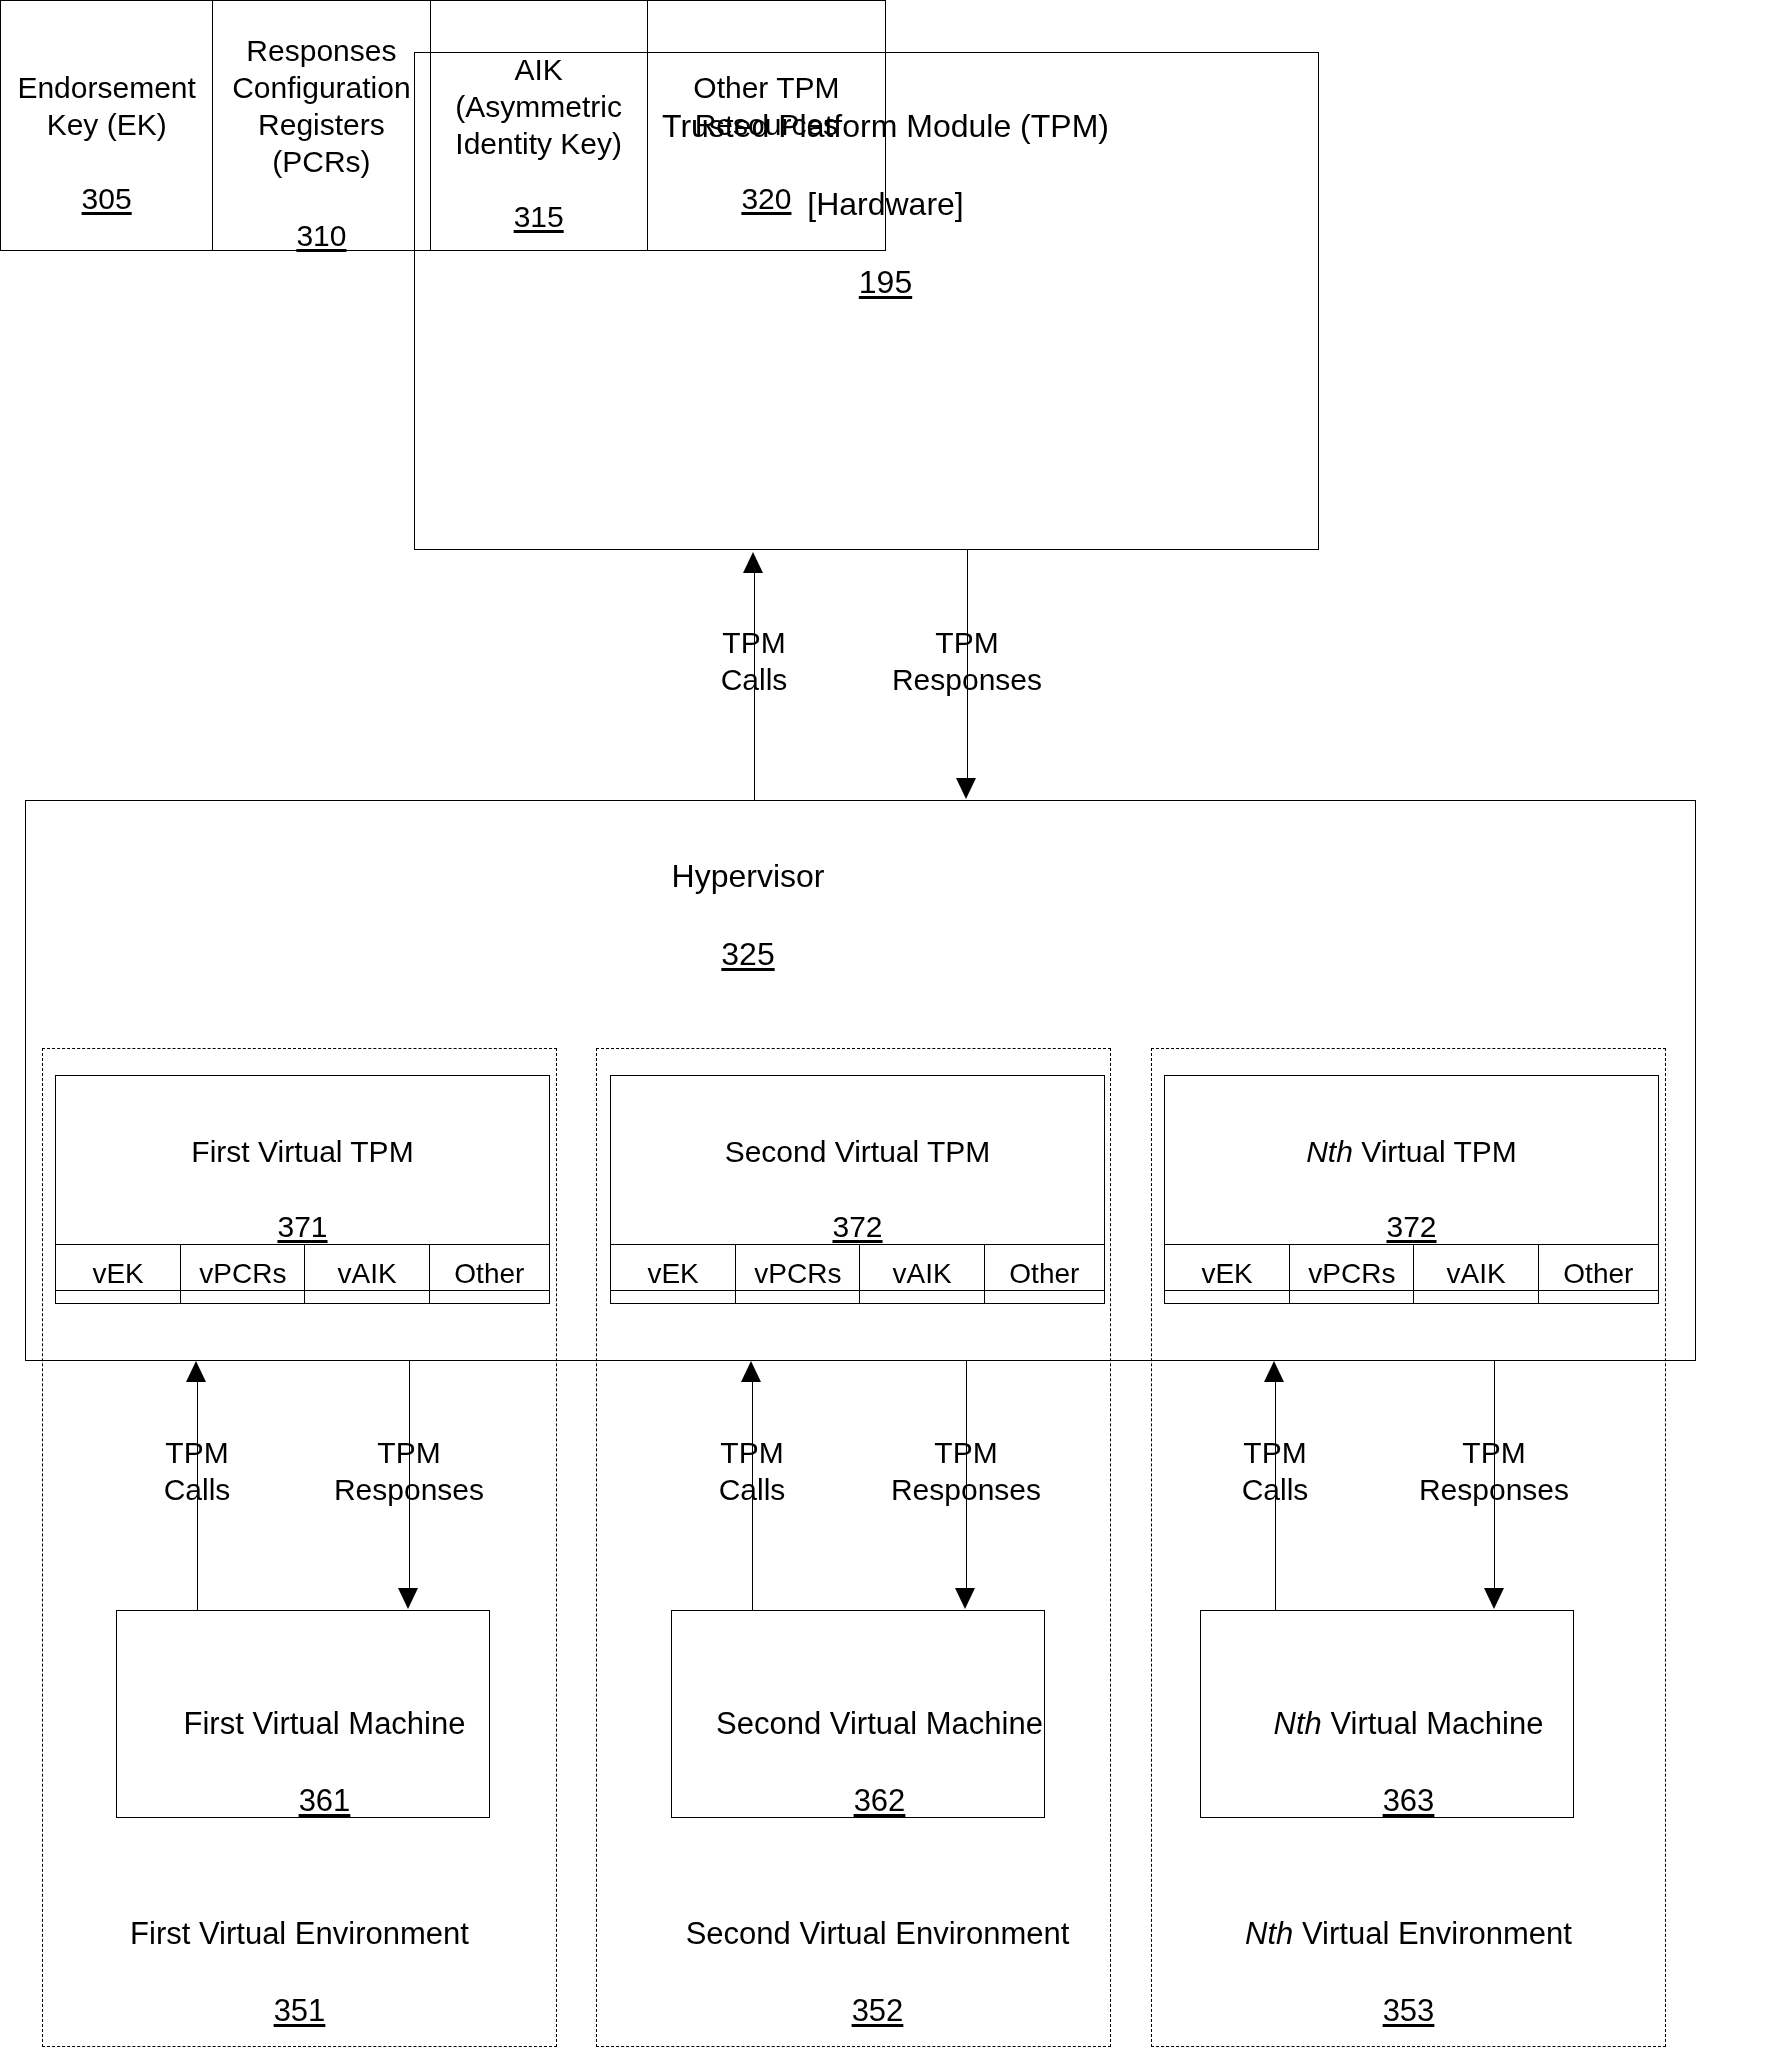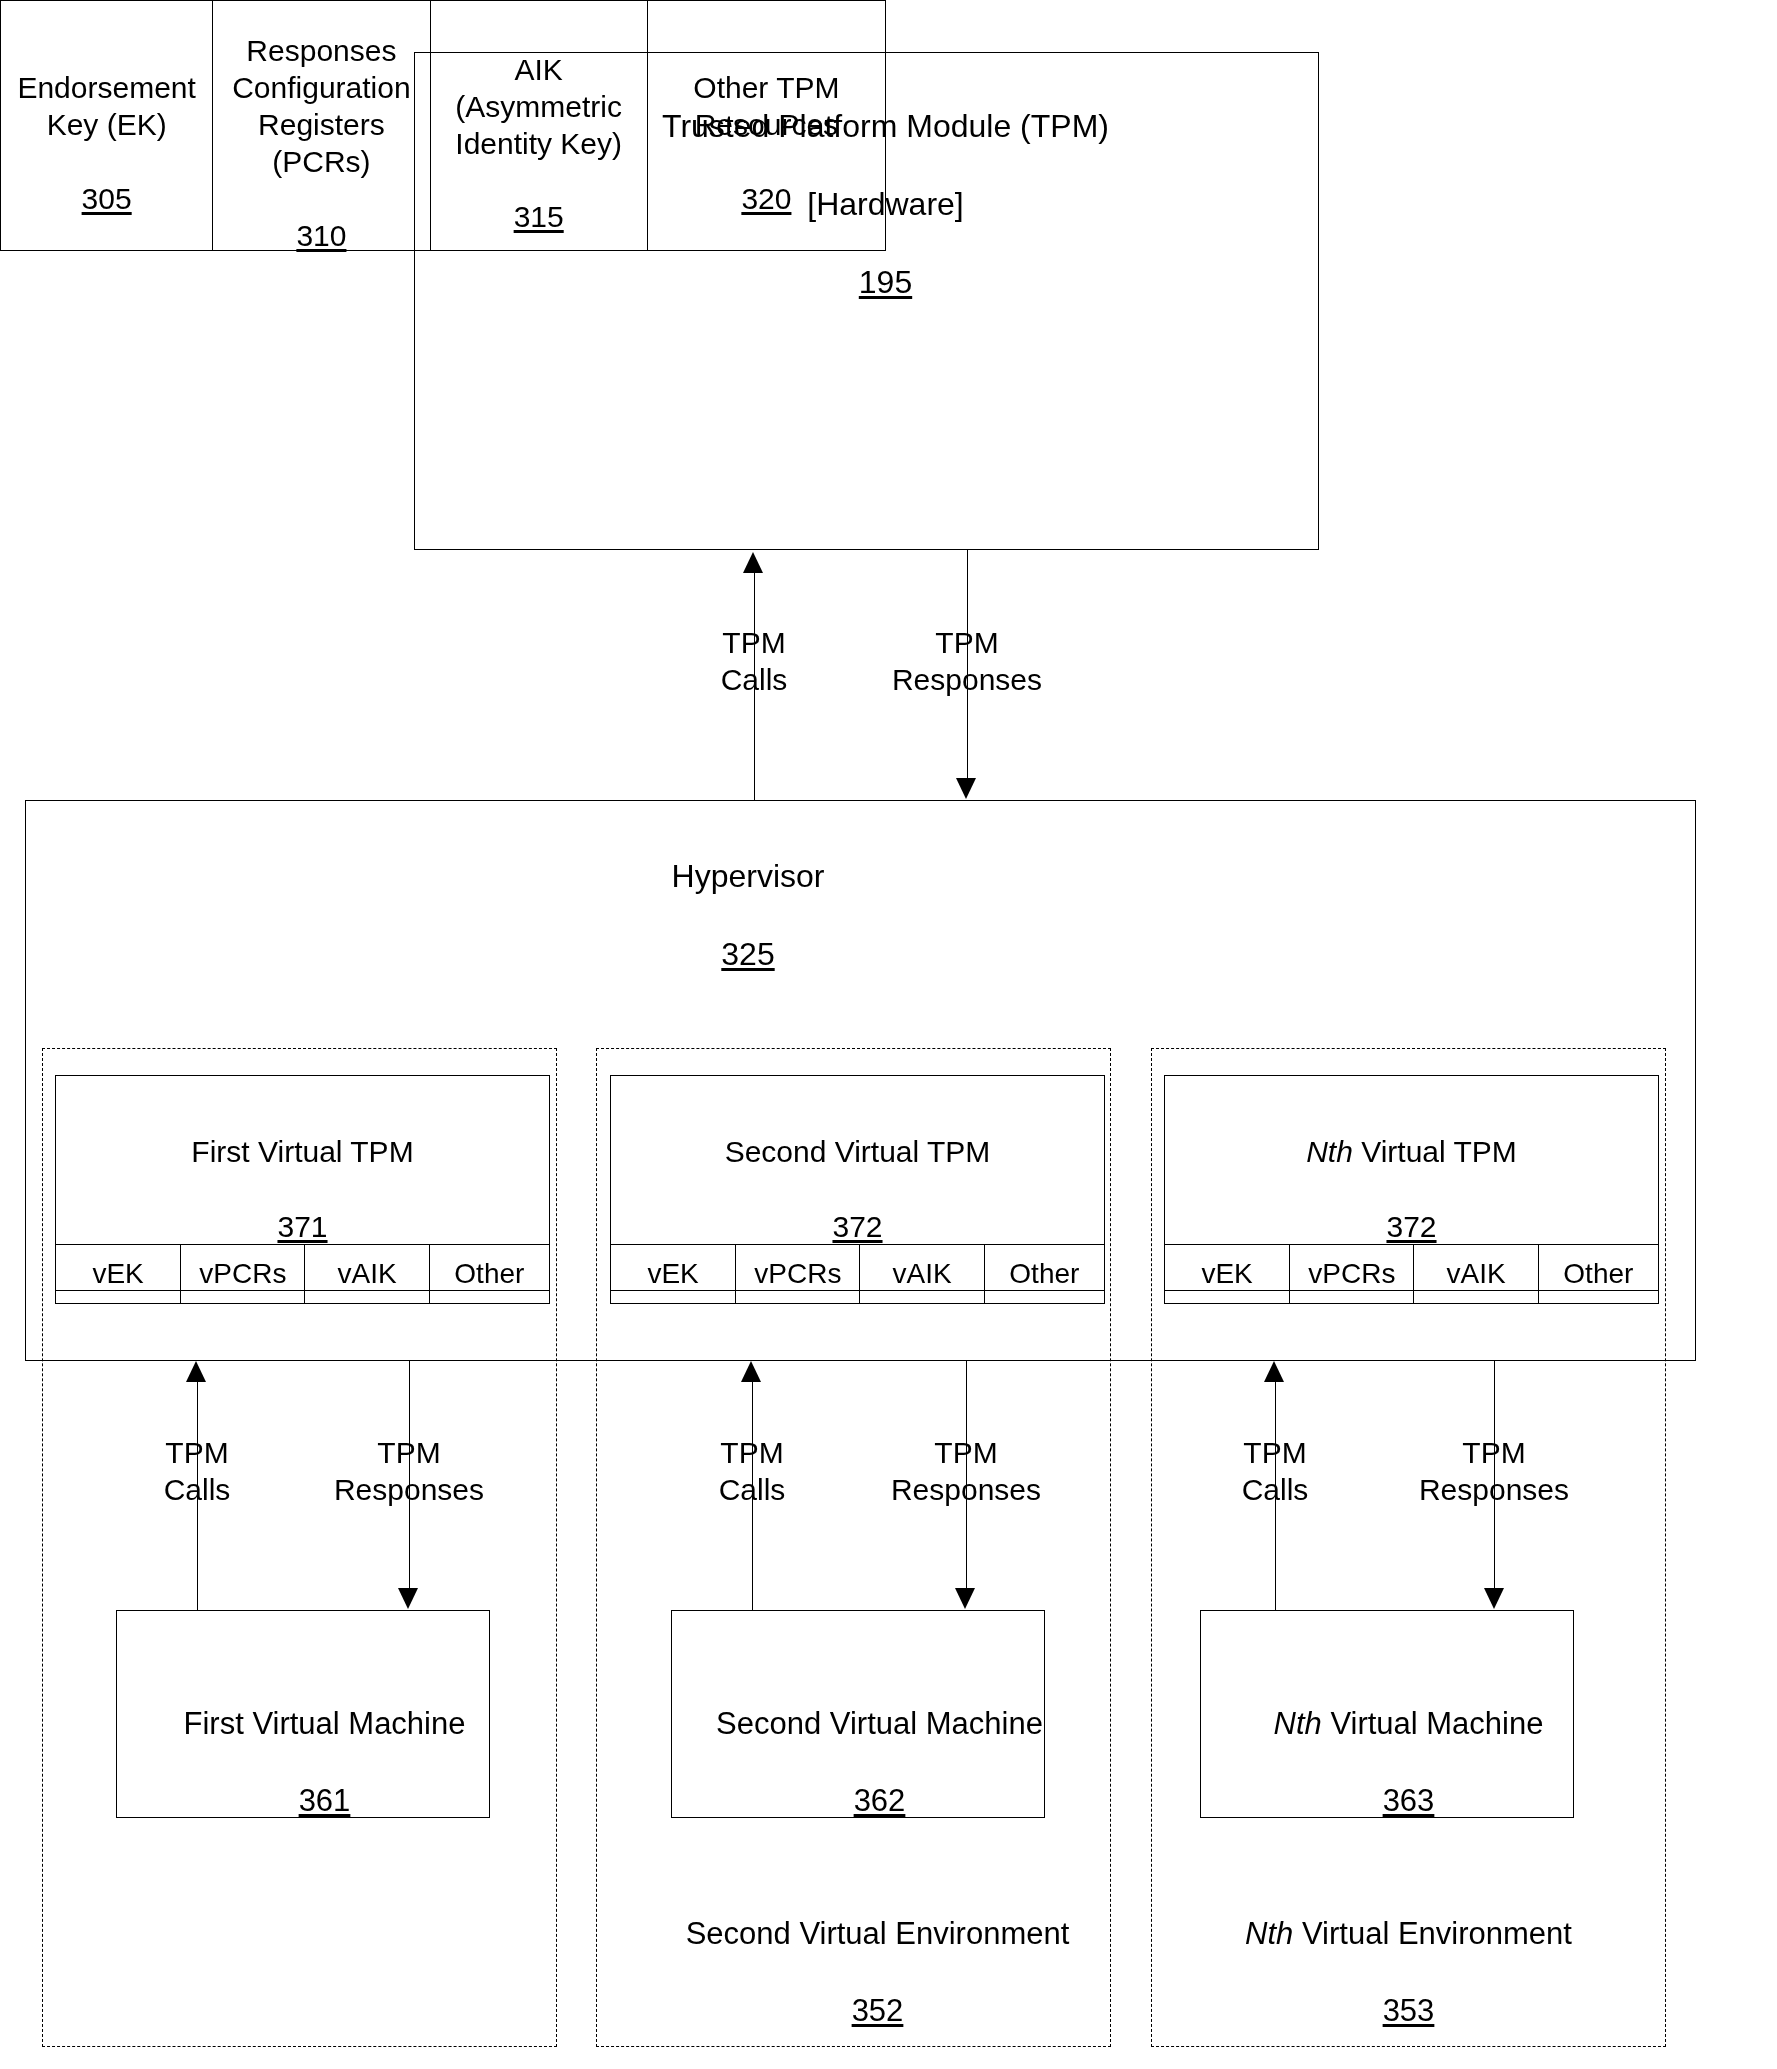--- a/index.html
+++ b/index.html
@@ -334,20 +334,24 @@
   </div>
   <div class="vm-title" id="vm-title-2">
     <span class="ital"></span><span>Second Virtual Machine</span><br>
     <span class="ref">362</span>
   </div>
   <div class="vm-title" id="vm-title-3">
     <span class="ital">Nth</span><span> Virtual Machine</span><br>
     <span class="ref">363</span>
   </div>
 
+  <div class="venv-caption" id="venv-cap-1">
+    <span class="ital"></span><span>First Virtual Environment</span><br>
+    <span class="ref">351</span>
+  </div>
   <div class="venv-caption" id="venv-cap-2">
     <span class="ital"></span><span>Second Virtual Environment</span><br>
     <span class="ref">352</span>
   </div>
   <div class="venv-caption" id="venv-cap-3">
     <span class="ital">Nth</span><span> Virtual Environment</span><br>
     <span class="ref">353</span>
   </div>
 
 </div>

